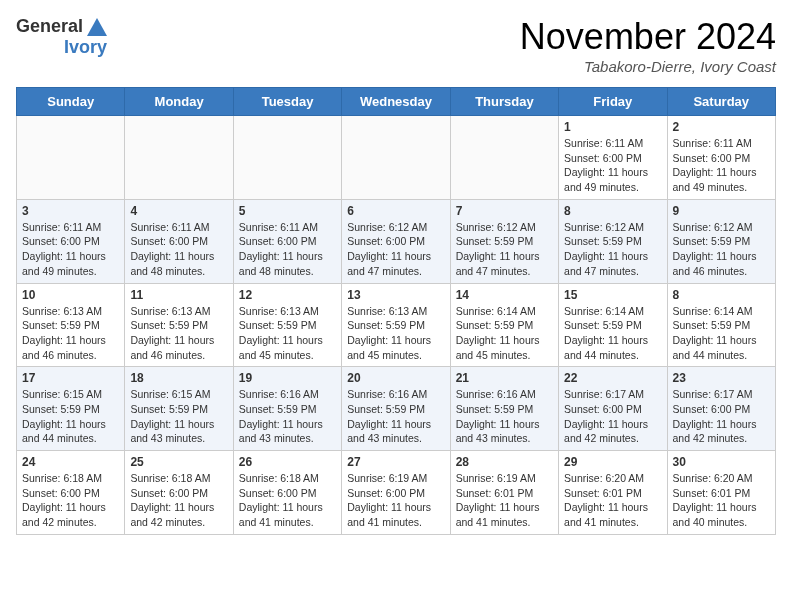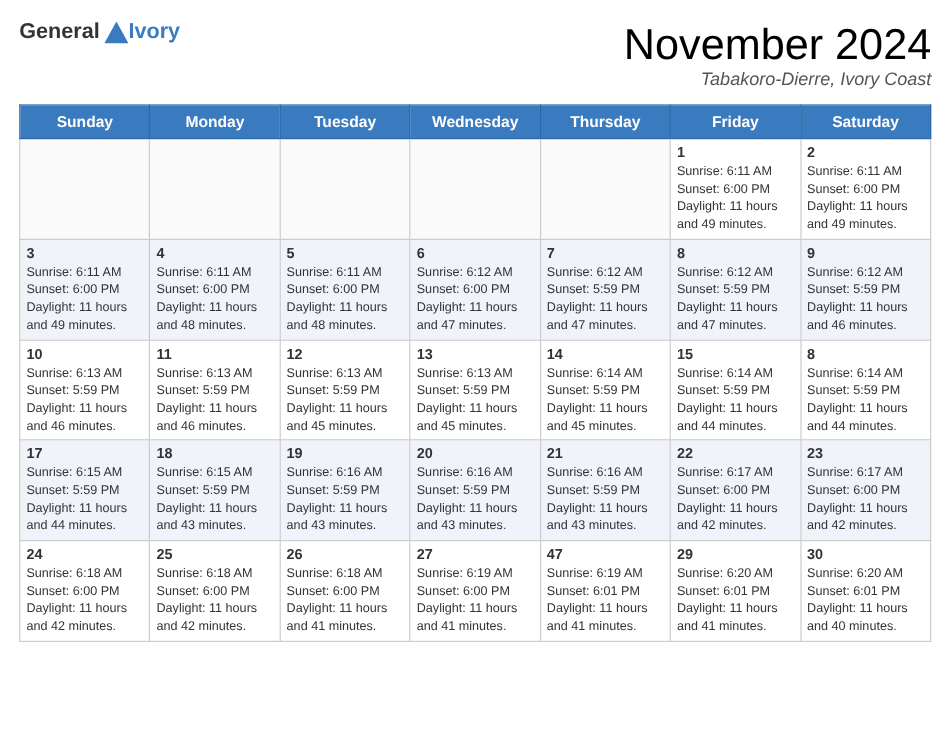--- a/index.html
+++ b/index.html
@@ -11,21 +11,21 @@
       padding: 16px;
     }
     .header {
       display: flex;
       justify-content: space-between;
       align-items: flex-start;
       margin-bottom: 12px;
     }
     .logo {
       display: flex;
-      flex-direction: row;
+      flex-direction: column;
       align-items: flex-end;
     }
     .logo-top {
       display: flex;
       align-items: center;
       gap: 2px;
     }
     .logo-general {
       font-size: 18px;
       font-weight: bold;
@@ -303,21 +303,21 @@
 Sunset: 6:00 PM
 Daylight: 11 hours and 41 minutes.</div>
         </td>
         <td>
           <div class="day-num">27</div>
           <div class="day-info" style="white-space: pre-line;">Sunrise: 6:19 AM
 Sunset: 6:00 PM
 Daylight: 11 hours and 41 minutes.</div>
         </td>
         <td>
-          <div class="day-num">47</div>
+          <div class="day-num">28</div>
           <div class="day-info" style="white-space: pre-line;">Sunrise: 6:19 AM
 Sunset: 6:01 PM
 Daylight: 11 hours and 41 minutes.</div>
         </td>
         <td>
           <div class="day-num">29</div>
           <div class="day-info" style="white-space: pre-line;">Sunrise: 6:20 AM
 Sunset: 6:01 PM
 Daylight: 11 hours and 41 minutes.</div>
         </td>

